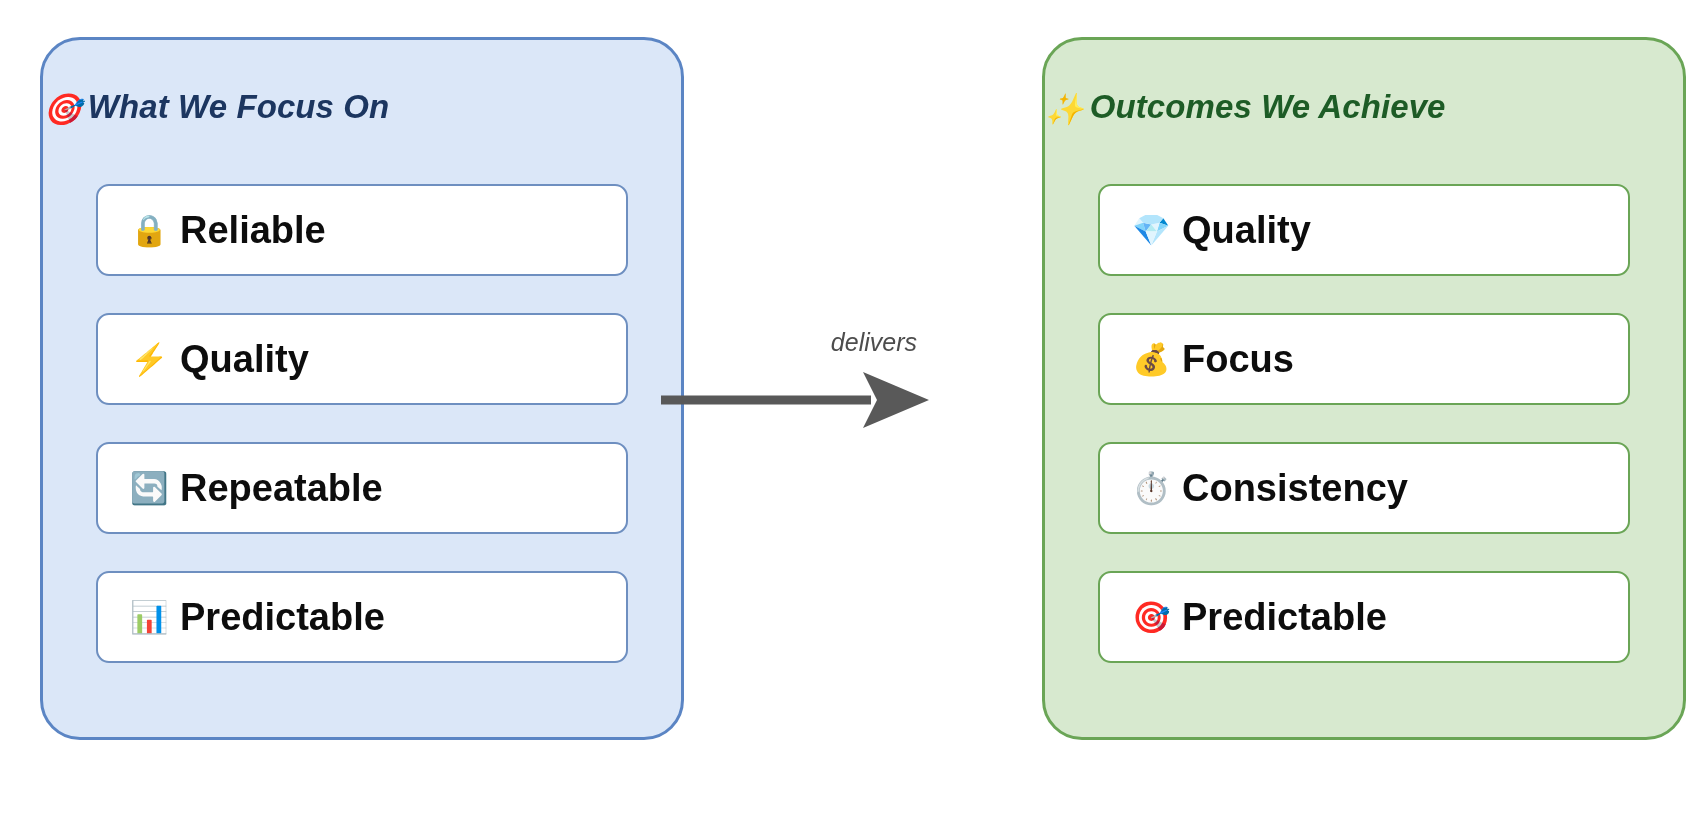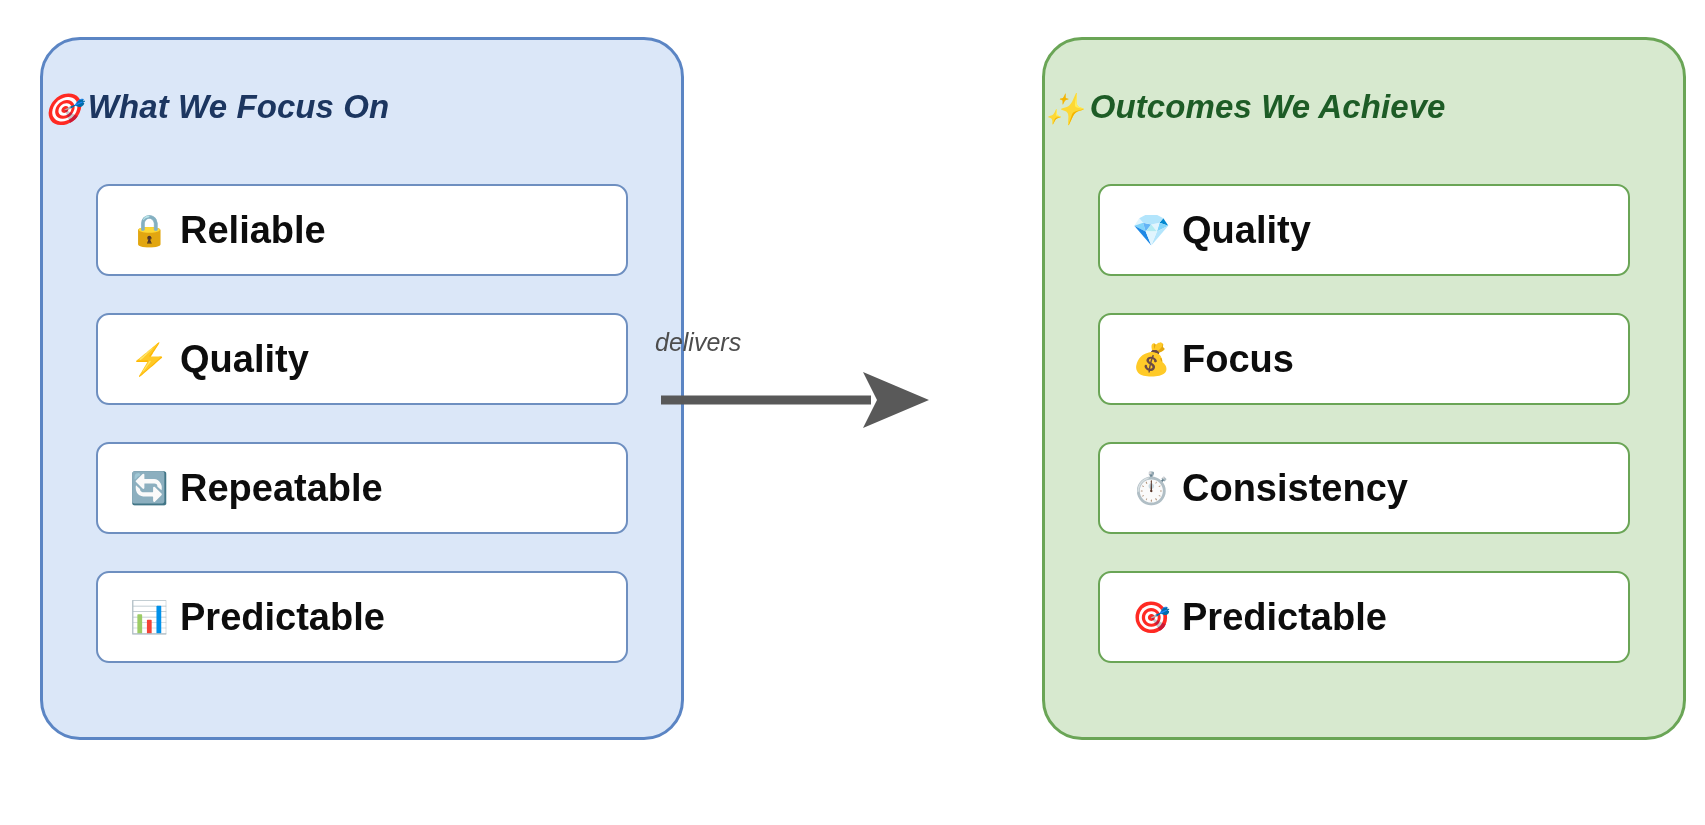--- a/index.html
+++ b/index.html
@@ -114,21 +114,21 @@
     left: 655px;
     top: 330px;
     width: 280px;
     height: 110px;
   }
   .connector-label {
     position: absolute;
     left: 0;
     right: 18px;
     top: 0;
-    text-align: left;
+    text-align: right;
     font-size: 25px;
     font-style: italic;
     color: #4d4d4d;
     line-height: 1;
     white-space: nowrap;
   }
   .connector-arrow {
     position: absolute;
     left: 0;
     top: 40px;

